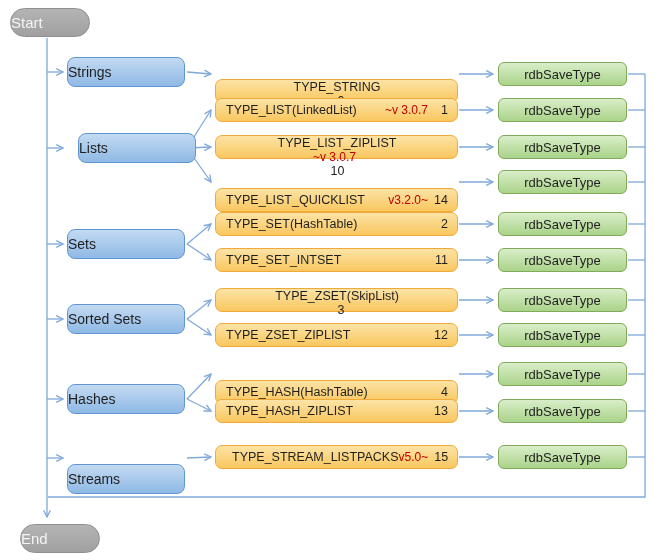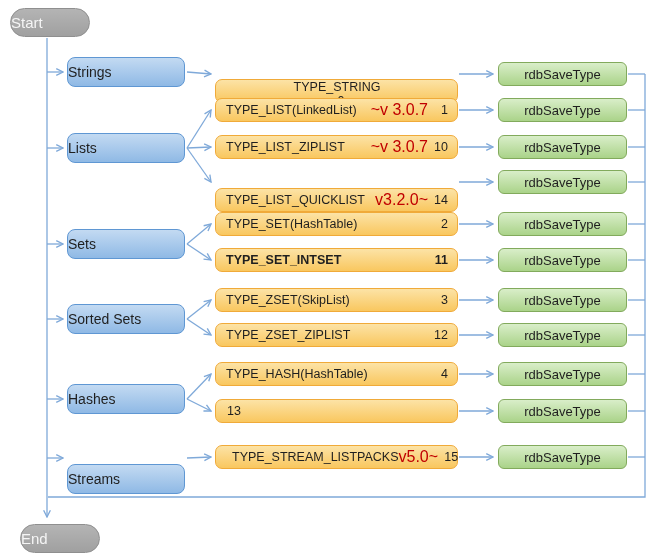--- a/index.html
+++ b/index.html
@@ -22,21 +22,21 @@
     color:var(--label-text);font-size:14px;
   }
   .typ{
     left:215px;width:243px;height:24px;border-radius:7px;
     background:linear-gradient(180deg,var(--typ-top),var(--typ-bottom));
     border:1.5px solid var(--typ-border);
     color:var(--label-text);font-size:12.5px;
     padding:0 9px 0 10px;
   }
   .typ .lbl{flex:1;white-space:nowrap;}
-  .typ .ver{color:var(--ver-text);font-size:16px;margin-right:5px;white-space:nowrap;}
+  .typ .ver{color:var(--ver-text);font-size:12px;margin-right:5px;white-space:nowrap;}
   .typ .num{min-width:15px;text-align:right;white-space:nowrap;}
   .sav{
     left:498px;width:129px;height:24px;border-radius:6px;justify-content:center;
     background:linear-gradient(180deg,var(--sav-top),var(--sav-bottom));
     border:1.5px solid var(--sav-border);
     color:var(--label-text);font-size:13px;
   }
 </style>
 </head>
 <body>
@@ -90,21 +90,21 @@
       <path d="M628,411 H645" fill="none" stroke="#7fa9d9" stroke-width="1.3"></path>
       <path d="M628,457 H645" fill="none" stroke="#7fa9d9" stroke-width="1.3"></path>
     </svg>
   <div class="node terminal" style="left:10px;top:8px;">
     <span>Start</span>
   </div>
   <div id="categories">
       <div class="node cat" style="top: 57px;">
         <span>Strings</span>
       </div>
-      <div class="node cat" style="top: 133px;">
+      <div class="node cat" style="top: 133px; margin-left: 11px;">
         <span>Lists</span>
       </div>
       <div class="node cat" style="top: 229px;">
         <span>Sets</span>
       </div>
       <div class="node cat" style="top: 304px;">
         <span>Sorted Sets</span>
       </div>
       <div class="node cat" style="top: 384px;">
         <span>Hashes</span>
@@ -116,51 +116,52 @@
   <div id="types">
       <div class="node typ" style="top: 79px; flex-direction: column;">
         <span class="lbl">TYPE_STRING</span>
         <span class="num">0</span>
       </div>
       <div class="node typ" style="top: 98px;">
         <span class="lbl">TYPE_LIST(LinkedList)</span>
         <span class="ver">~v 3.0.7</span>
         <span class="num">1</span>
       </div>
-      <div class="node typ" style="top: 135px;">
+      <div class="node typ" style="top: 135px; flex-direction: column;">
         <span class="lbl">TYPE_LIST_ZIPLIST</span>
         <span class="ver">~v 3.0.7</span>
         <span class="num">10</span>
       </div>
       <div class="node typ" style="top: 170px; margin-top: 18px;">
         <span class="lbl">TYPE_LIST_QUICKLIST</span>
         <span class="ver">v3.2.0~</span>
         <span class="num">14</span>
       </div>
       <div class="node typ" style="top: 212px; gap: 16px;">
         <span class="lbl">TYPE_SET(HashTable)</span>
         <span class="num">2</span>
       </div>
-      <div class="node typ" style="top: 248px; font-weight: bold;">
+      <div class="node typ" style="top: 248px;">
         <span class="lbl">TYPE_SET_INTSET</span>
         <span class="num">11</span>
       </div>
-      <div class="node typ" style="top: 288px;">
+      <div class="node typ" style="top: 288px; flex-direction: column;">
         <span class="lbl">TYPE_ZSET(SkipList)</span>
         <span class="num">3</span>
       </div>
       <div class="node typ" style="top: 323px;">
         <span class="lbl">TYPE_ZSET_ZIPLIST</span>
         <span class="num">12</span>
       </div>
-      <div class="node typ" style="top: 362px; gap: 34px;">
+      <div class="node typ" style="top: 380px; gap: 34px;">
         <span class="lbl">TYPE_HASH(HashTable)</span>
         <span class="num">4</span>
       </div>
       <div class="node typ" style="top: 399px;">
+        <span class="lbl">TYPE_HASH_ZIPLIST</span>
         <span class="num">13</span>
       </div>
       <div class="node typ" style="top: 445px; padding-left: 16px;">
         <span class="lbl">TYPE_STREAM_LISTPACKS</span>
         <span class="ver">v5.0~</span>
         <span class="num">15</span>
       </div>
     </div>
   <div id="saves">
       <div class="node sav" style="top: 62px;">

